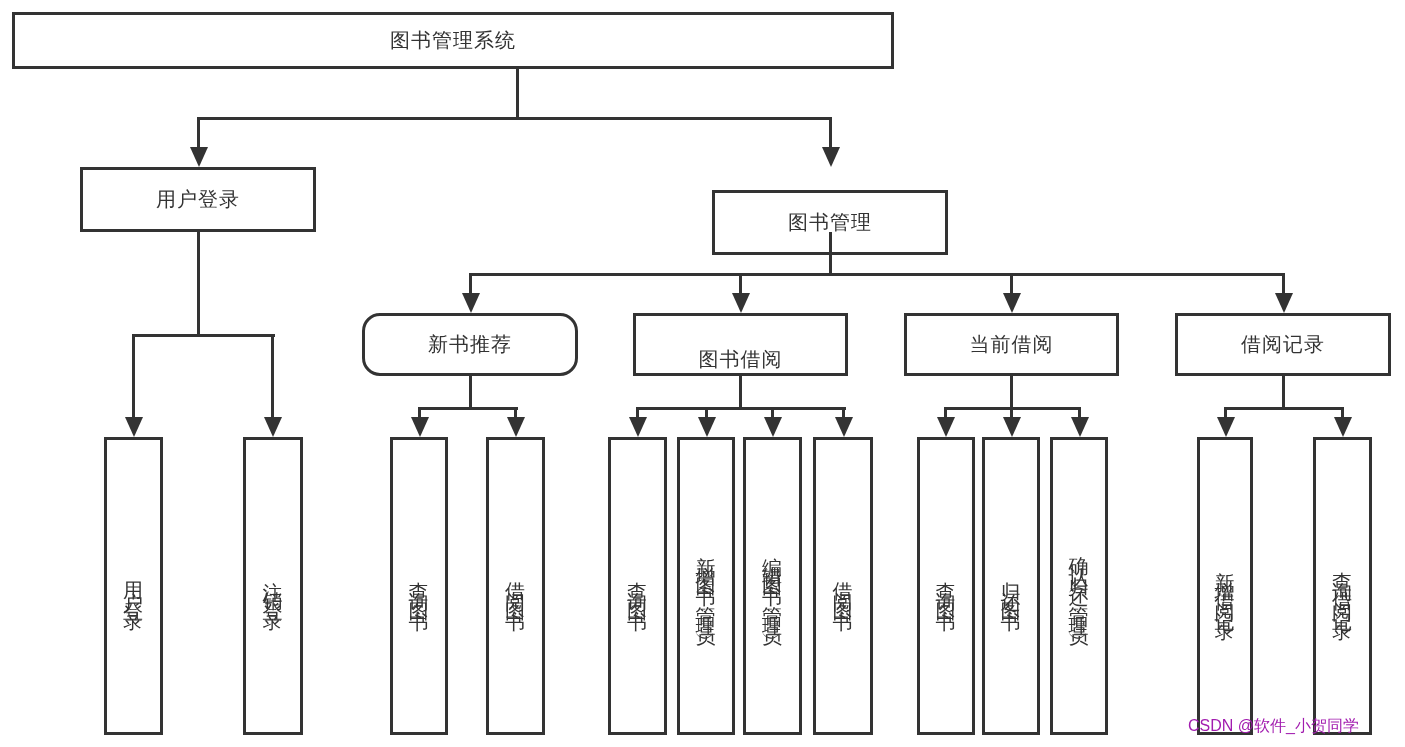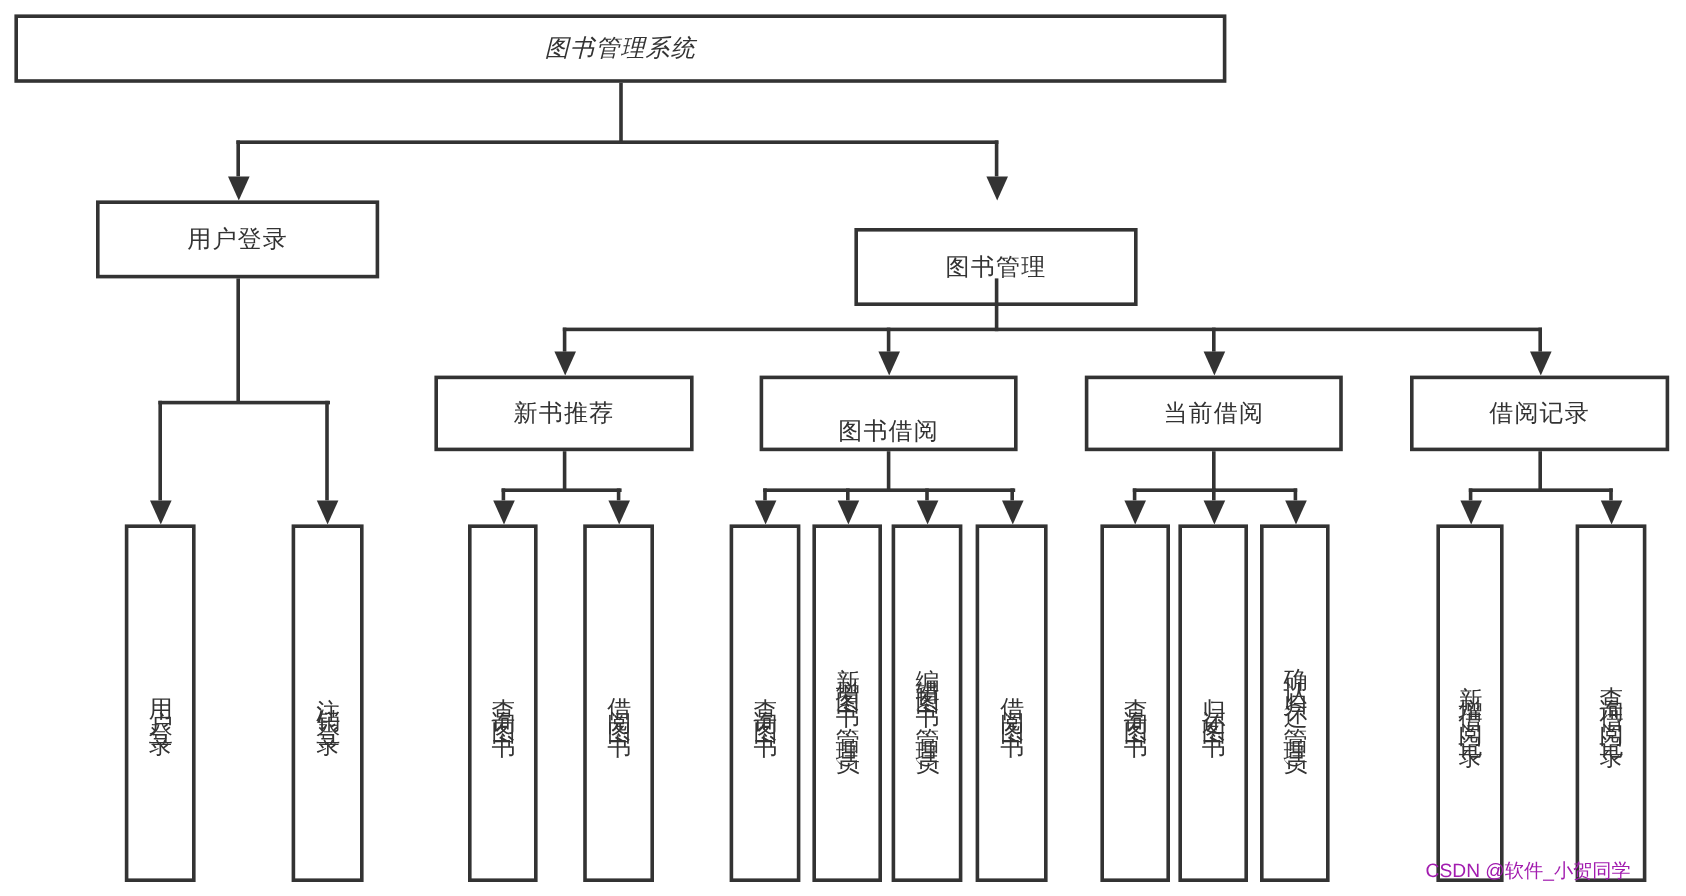--- a/index.html
+++ b/index.html
@@ -64,21 +64,21 @@
     color: #a21caf;
     white-space: nowrap;
     text-align: center;
   }
 </style>
 </head>
 <body>
 
 <div id="canvas">
 
-  <div class="box h" style="left:12px; top:12px; width:1010px; height:57px;font-style:italic;">
+  <div class="box h" style="left:12px; top:12px; width:882px; height:57px;">
     <span>图书管理系统</span>
   </div>
 
   <div class="vline" style="left:516px; top:69px; height:50px;"></div>
   <div class="hline" style="left:197px; top:117px; width:635px;"></div>
   <div class="drop" style="left:197px; top:117px; height:30px;">
     <i class="arrow"></i>
   </div>
   <div class="drop" style="left:829px; top:117px; height:30px;">
     <i class="arrow"></i>
@@ -108,21 +108,21 @@
   <div class="drop" style="left:739px; top:273px; height:20px;">
     <i class="arrow"></i>
   </div>
   <div class="drop" style="left:1010px; top:273px; height:20px;">
     <i class="arrow"></i>
   </div>
   <div class="drop" style="left:1282px; top:273px; height:20px;">
     <i class="arrow"></i>
   </div>
 
-  <div class="box h" style="left:362px; top:313px; width:216px; height:63px;">
+  <div class="box h" style="left:362px; top:313px; width:216px; height:63px;border-radius:18px;">
     <span>新书推荐</span>
   </div>
   <div class="box h" style="left:633px; top:313px; width:215px; height:63px;align-items:flex-end;">
     <span>图书借阅</span>
   </div>
   <div class="box h" style="left:904px; top:313px; width:215px; height:63px;">
     <span>当前借阅</span>
   </div>
   <div class="box h" style="left:1175px; top:313px; width:216px; height:63px;">
     <span>借阅记录</span>

